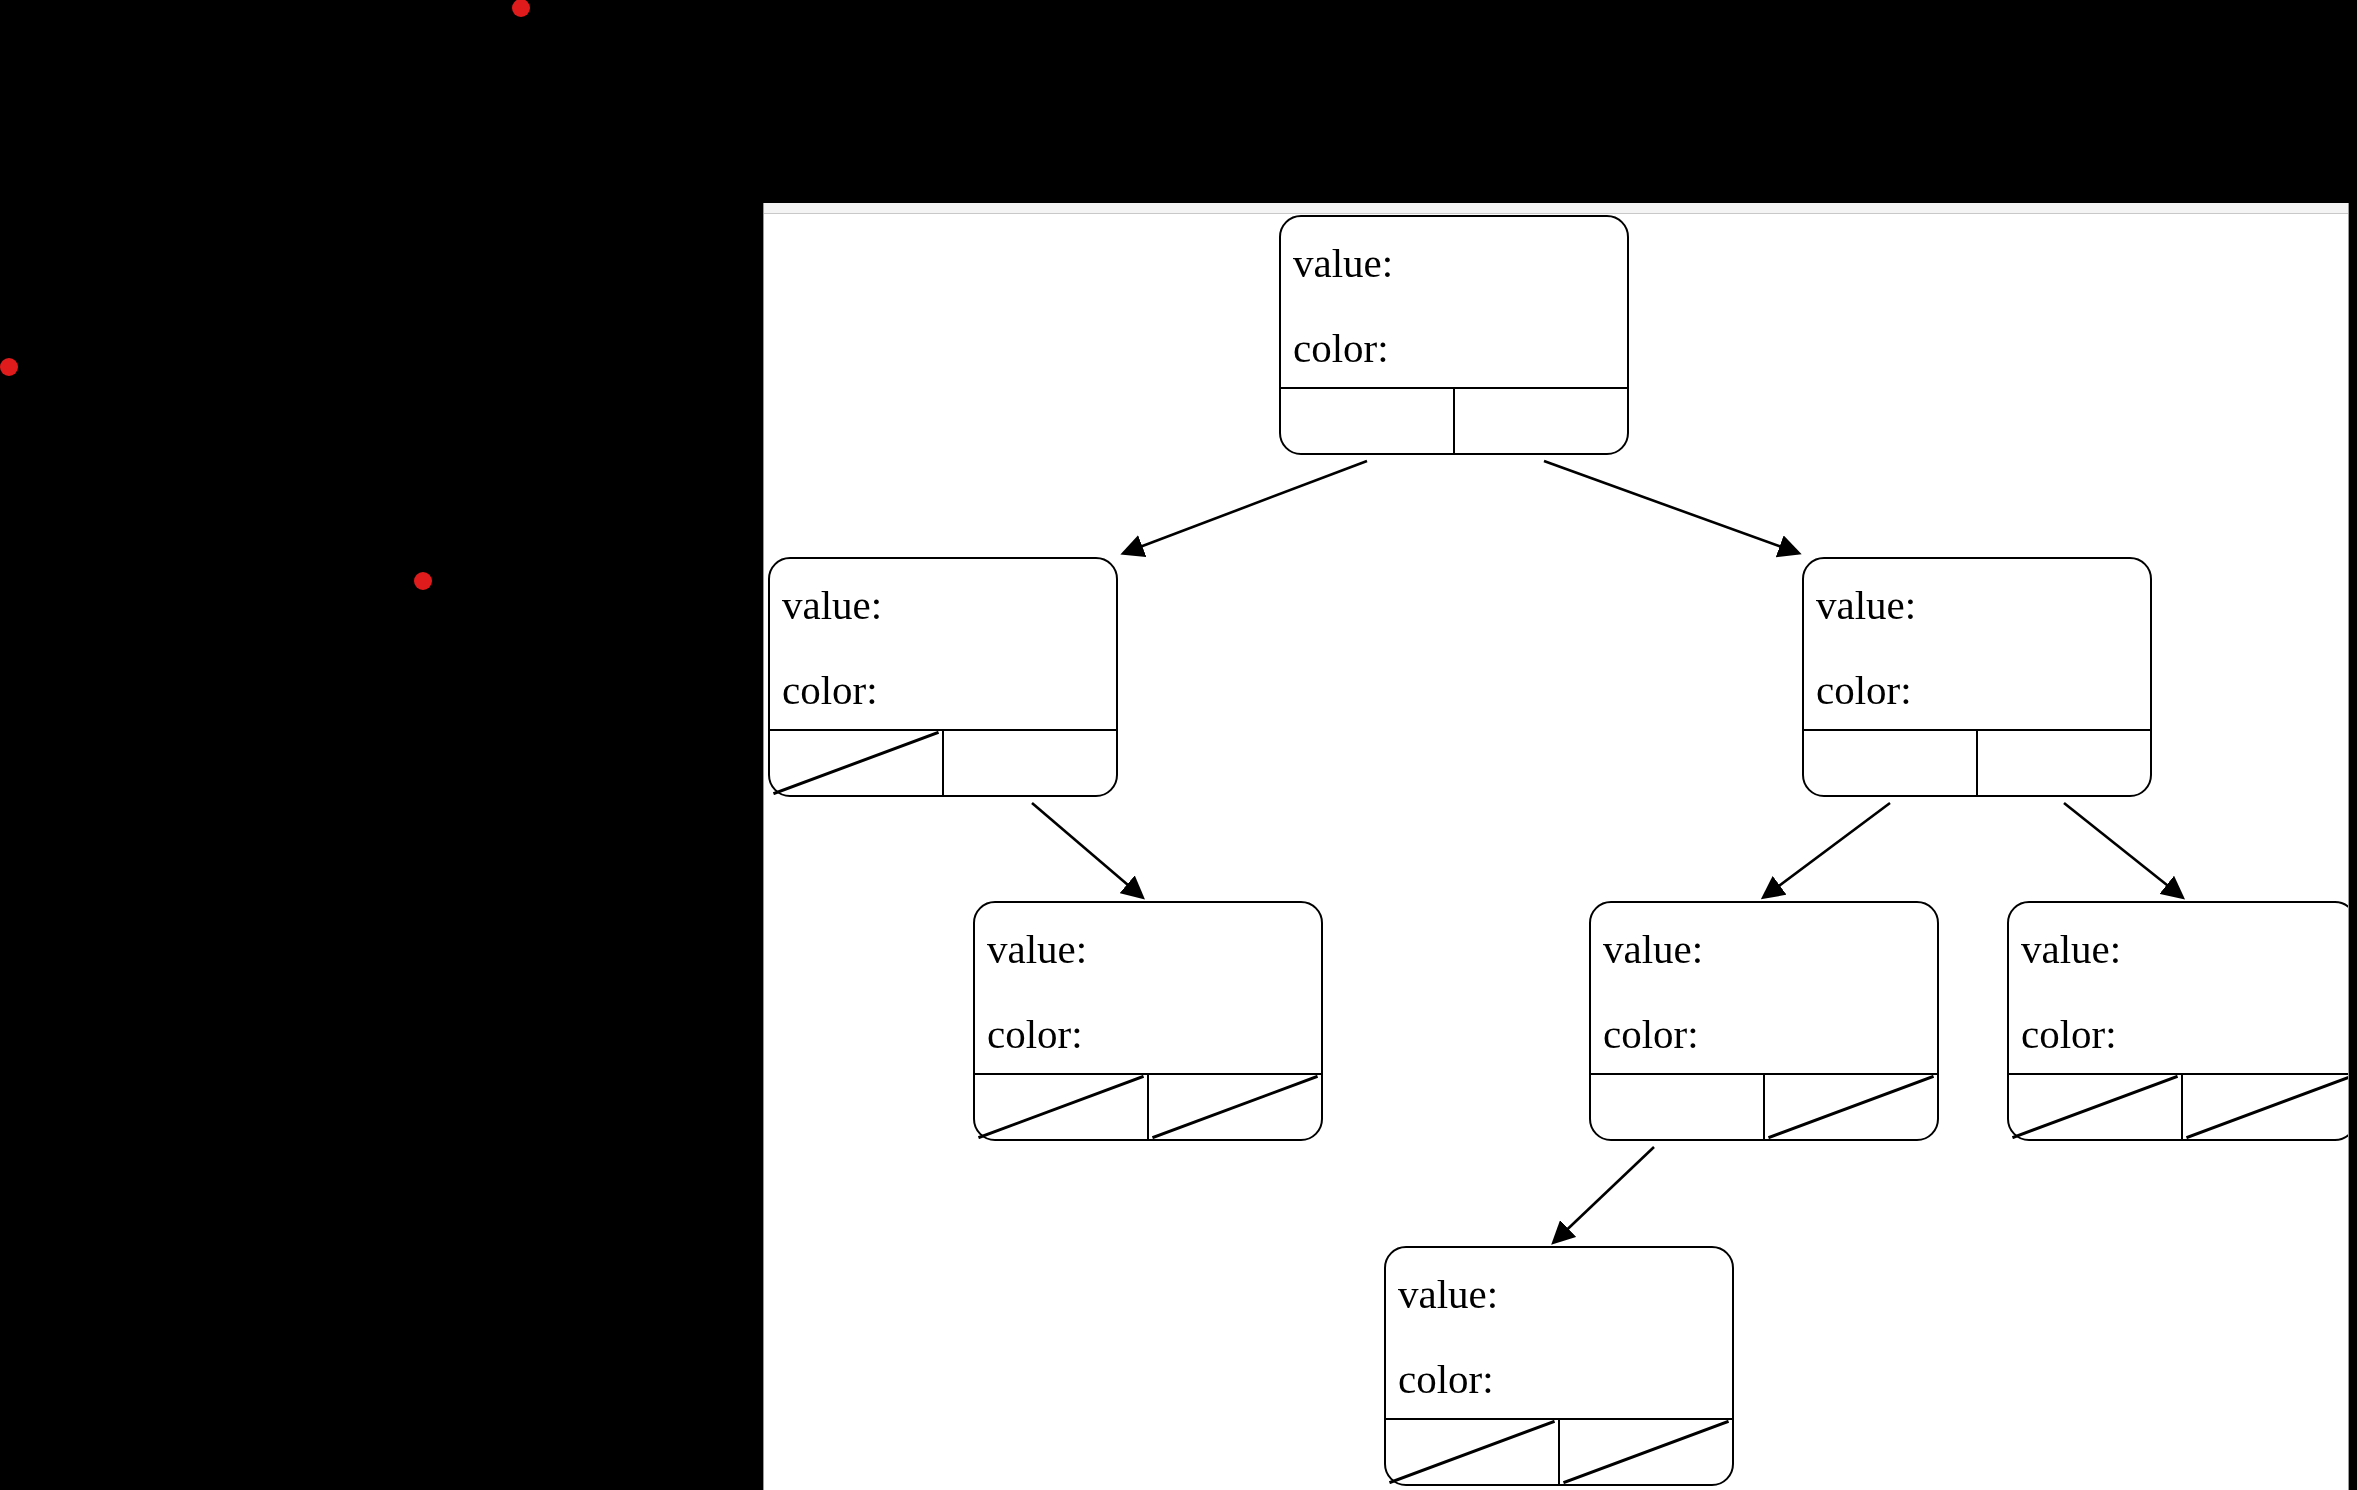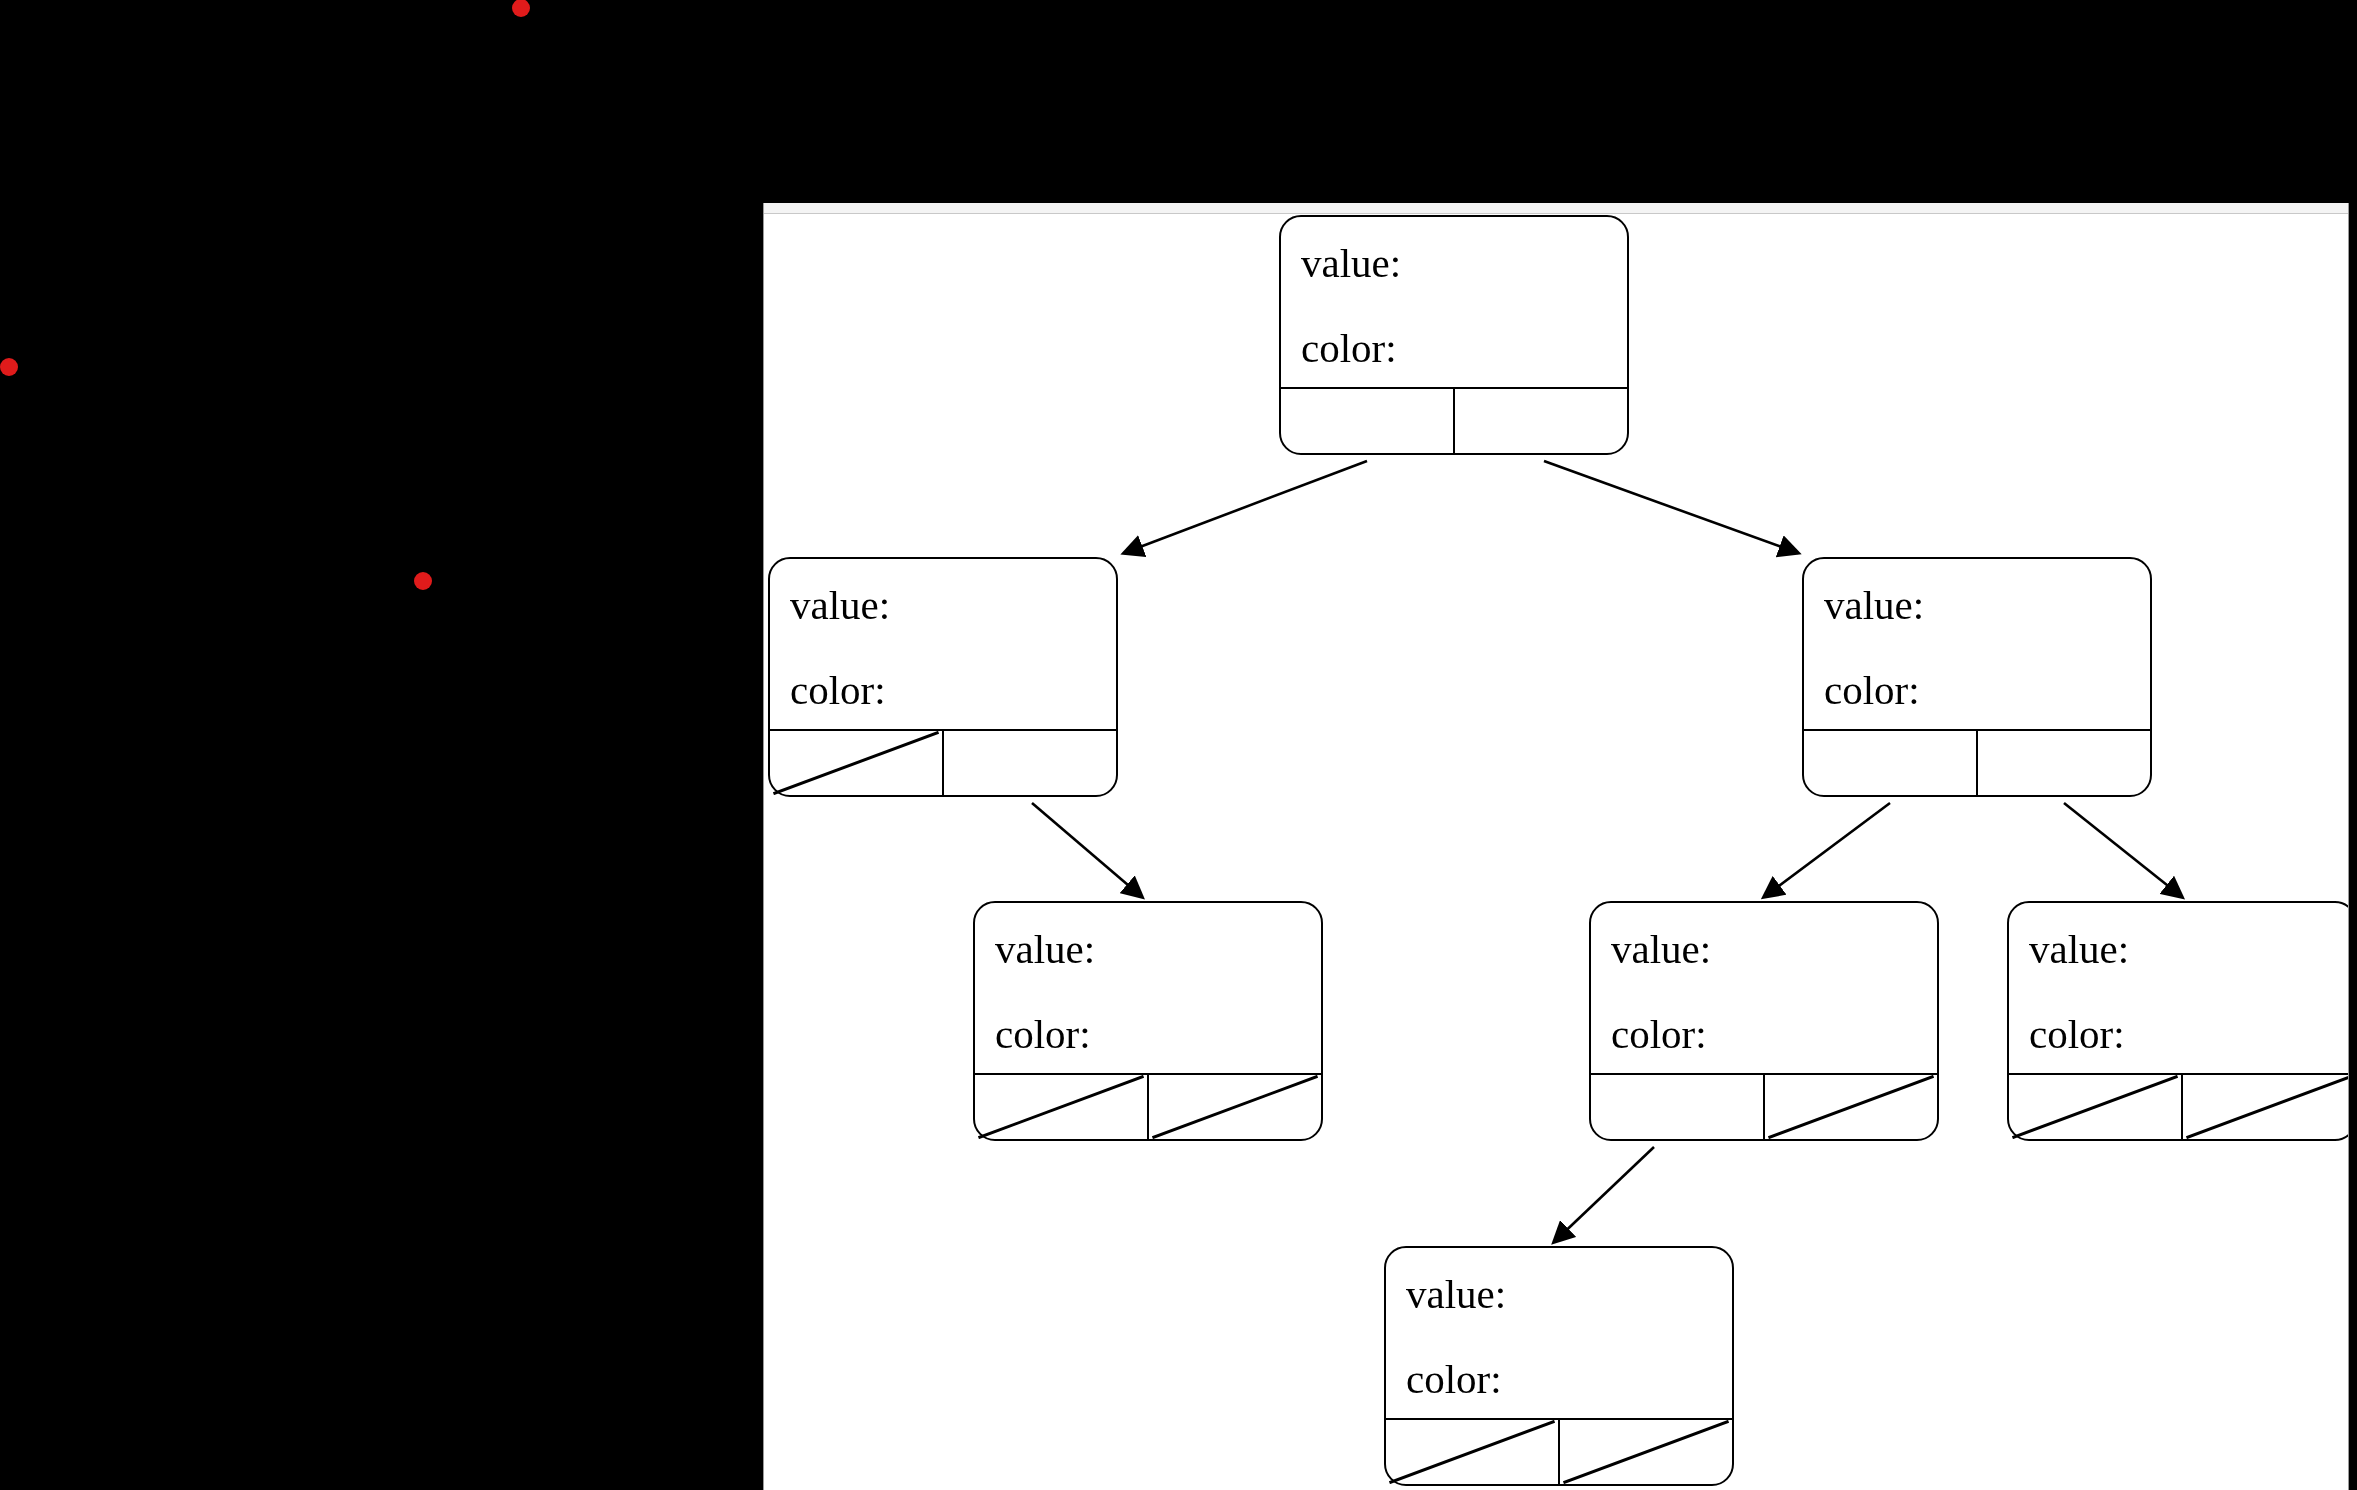--- a/index.html
+++ b/index.html
@@ -48,21 +48,21 @@
   }
   .node{
     position:absolute;
     background:#ffffff;
     border:2.5px solid #000000;
     border-radius:22px;
     box-sizing:border-box;
   }
   .node-fields{
     position:absolute;left:0;top:0;right:0;
-    padding:26px 0 0 20px;
+    padding:26px 0 0 12px;
   }
   .field{
     font-size:41px;
     line-height:1.0;
     color:#000;
     white-space:nowrap;
   }
   .field.value-field{margin-bottom:44px;}
   .node-ptrs{
     position:absolute;left:0;right:0;bottom:0;

